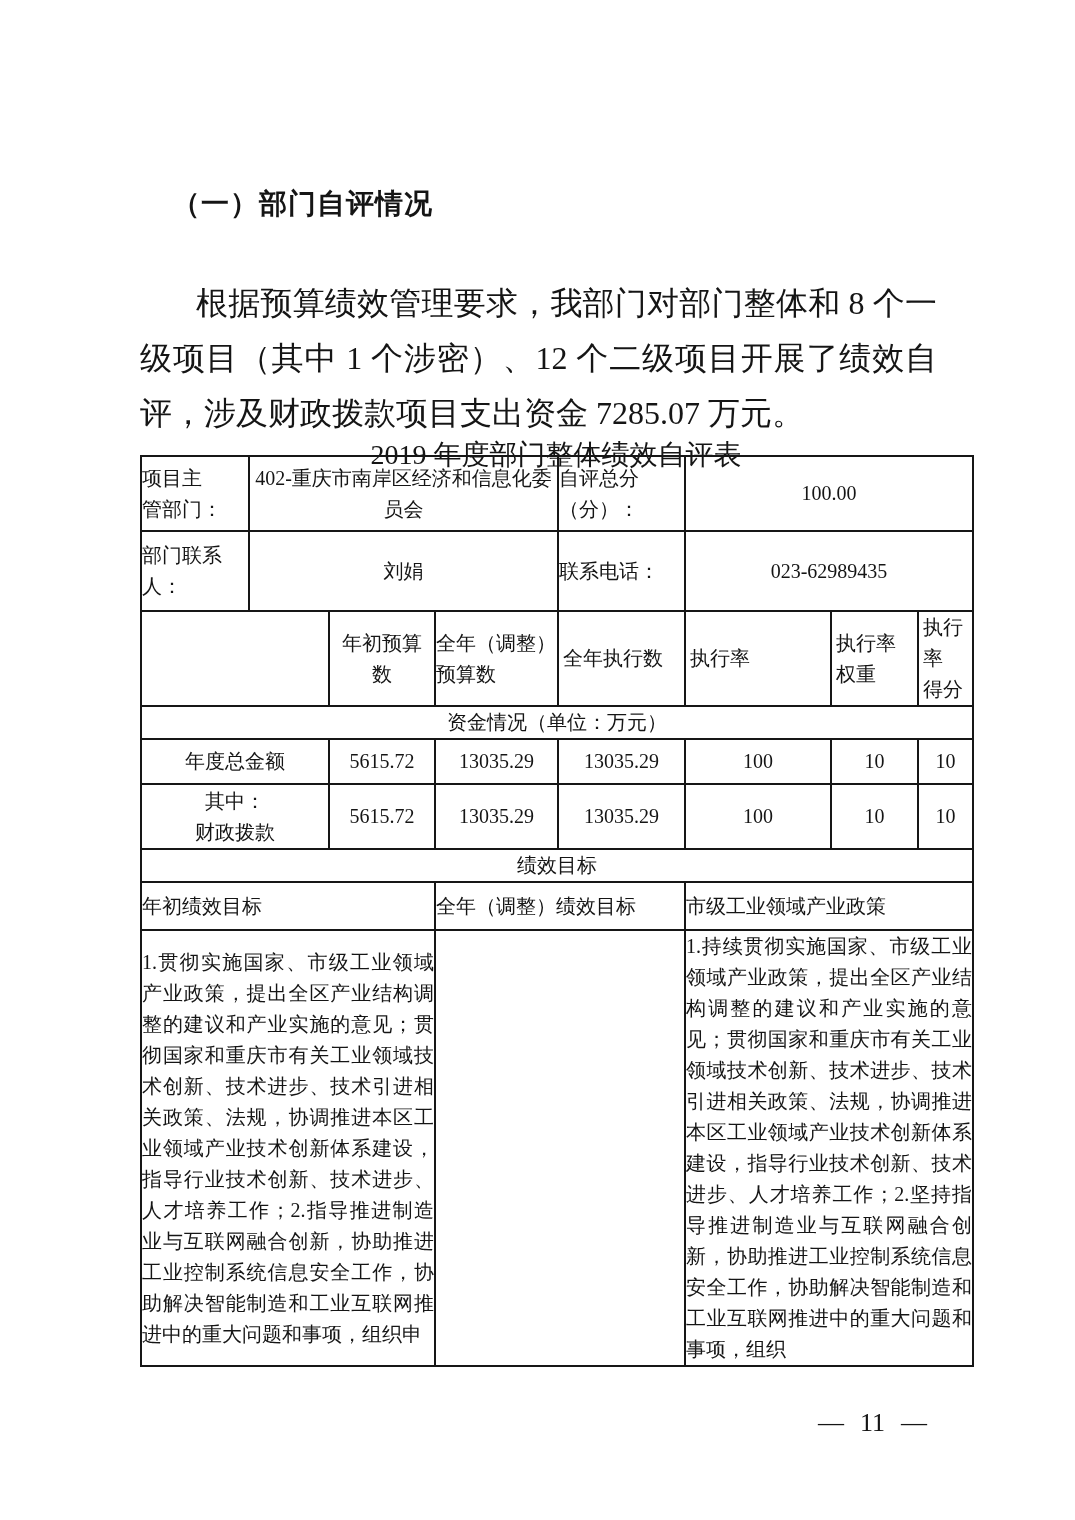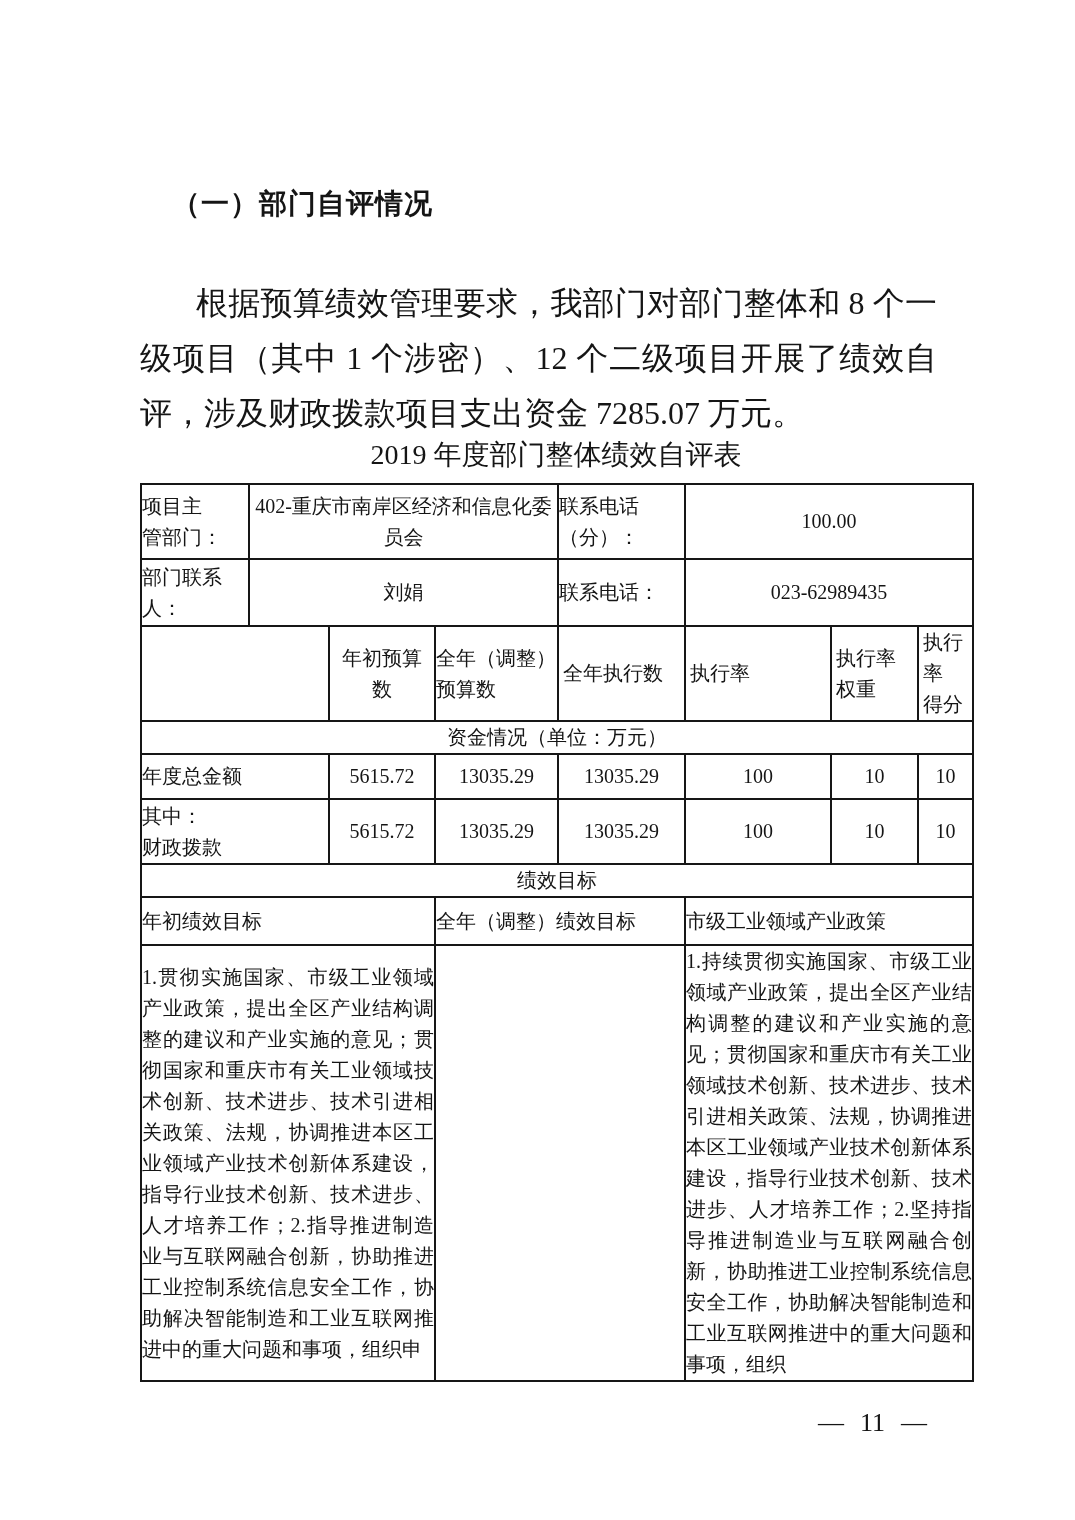--- a/index.html
+++ b/index.html
@@ -20,35 +20,35 @@
   .para {
     position:absolute; left:140px; top:244px; width:797px;
     font-size:32px; line-height:55px;
     text-align:justify; text-indent:56px;
   }
   .tbl-title {
     position:absolute; left:140px; top:437px; width:832px;
     text-align:center; font-size:28px; line-height:36px;
   }
   table.main {
-    position:absolute; left:140px; top:483px;
+    position:absolute; left:140px; top:455px;
     width:832px; border-collapse:collapse; table-layout:fixed;
   }
   table.main td {
     border:2px solid #161616;
     font-size:20px; line-height:31px;
     padding:0; overflow:hidden;
     vertical-align:middle;
   }
   td.lab   { text-align:left;  padding:2px 4px; white-space:pre-line; }
   td.val   { text-align:center; font-size:21px; }
   td.sect  { text-align:center; }
   td.colh  { text-align:left;  padding:2px 1px; white-space:pre-line; }
   td.colhc { text-align:center; padding:2px 1px; white-space:pre-line; }
-  td.rowlab{ text-align:left;  padding:2px 4px 2px 18px; white-space:pre-line; }
+  td.rowlab{ text-align:center;  padding:2px 4px 2px 18px; white-space:pre-line; }
   td.num   { text-align:center; font-size:21px; }
   td.goalh { text-align:left;  padding:2px 5px; }
   td.goal  {
     text-align:justify; vertical-align:top;
     padding:2px 5px; font-size:21px; line-height:30.6px;
   }
   .pagenum {
     position:absolute; top:1406px; left:818px;
     font-size:26px; line-height:34px;
     display:flex; gap:16px; align-items:center;
@@ -75,26 +75,26 @@
         <col style="width:146px">
         <col style="width:87px">
         <col style="width:55px">
     </colgroup>
 
     <tbody>
         <tr style="height:75px">
       <td class="lab">项目主
 管部门：</td>
       <td class="val" colspan="3" style="font-size:20px">402-重庆市南岸区经济和信息化委员会</td>
-      <td class="lab">联系电话
+      <td class="lab">自评总分
 （分）：</td>
       <td class="val" colspan="3">100.00</td>
     </tr>
 
-    <tr style="height:67px">
+    <tr style="height:80px">
       <td class="lab">部门联系
 人：</td>
       <td class="val" style="font-size:20px" colspan="3">刘娟</td>
       <td class="lab">联系电话：</td>
       <td class="val" colspan="3">023-62989435</td>
     </tr>
 
     <tr style="height:87px">
       <td colspan="2"></td>
       <td class="colhc">年初预算

